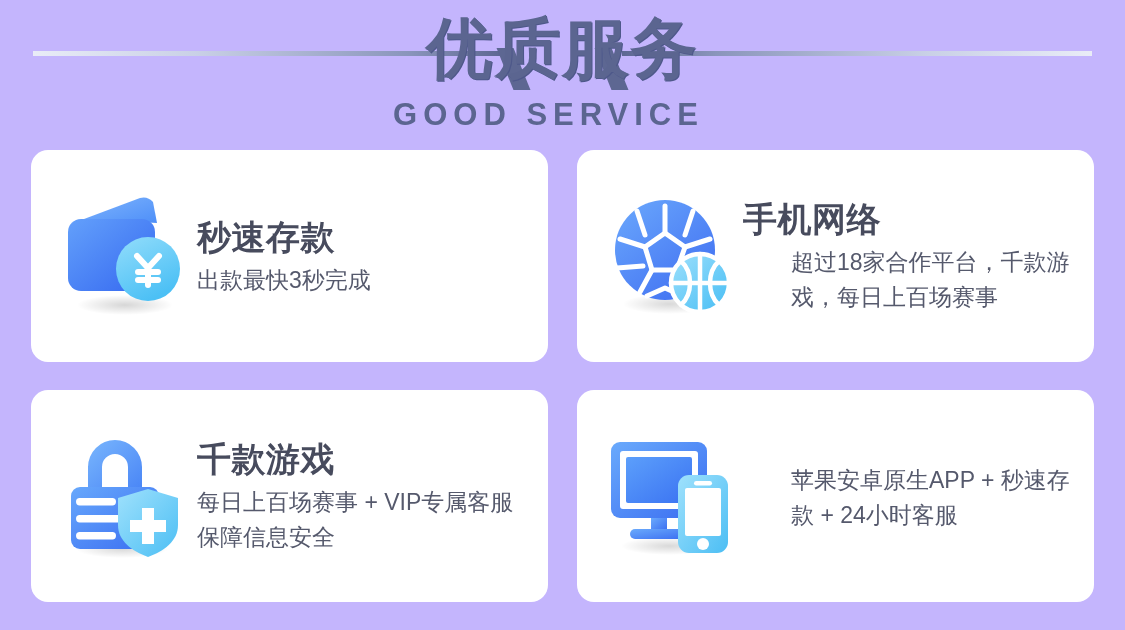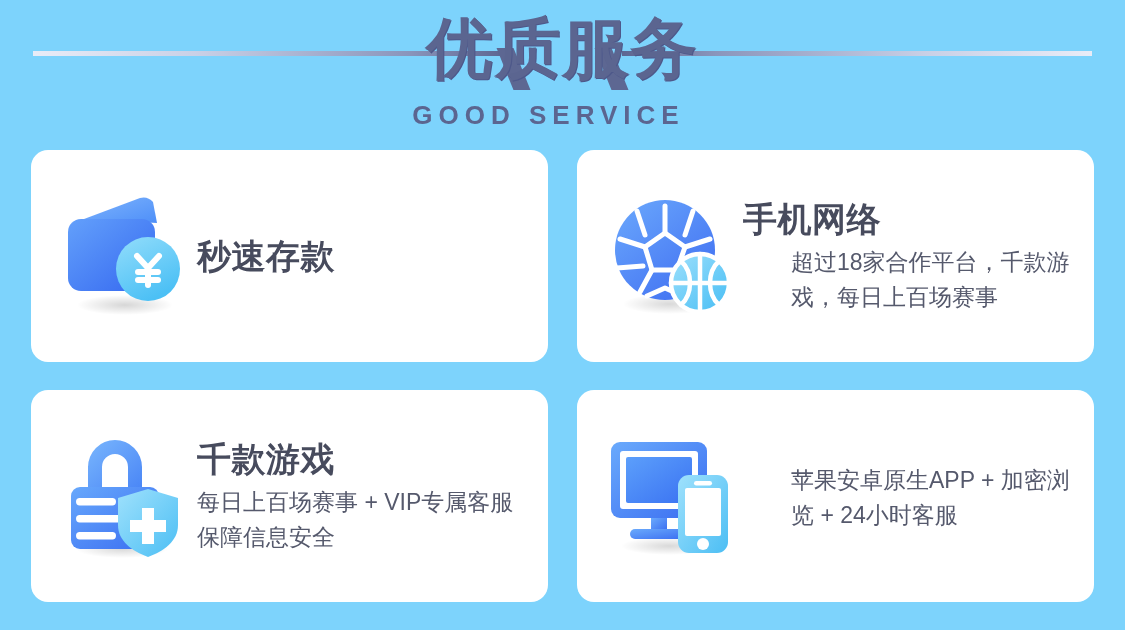--- a/index.html
+++ b/index.html
@@ -2,21 +2,21 @@
 <html><head>
 <meta charset="utf-8">
 <style>
   * { box-sizing: border-box; margin: 0; padding: 0; }
   html, body {
     width: 1125px; height: 630px;
     background: #000000;
     overflow: hidden;
     font-family: "Liberation Sans", "DejaVu Sans", sans-serif;
   }
-  .page { position: relative; width: 1125px; height: 630px; background: #7dd3fc; }
+  .page { position: relative; width: 1125px; height: 630px; background: #c4b5fd; }
 
   
   .header { position: absolute; left: 0; top: 0; width: 1125px; height: 142px; }
 
   .rule { position: absolute; top: 51px; height: 5px; }
   .rule-left  { left: 33px;  width: 470px;
     background: linear-gradient(to right, #e9ecf7 0%, #c9d0e6 35%, #8a95bb 80%, #5d6792 100%); }
   .rule-right { right: 33px; width: 470px;
     background: linear-gradient(to left, #e9ecf7 0%, #c9d0e6 35%, #8a95bb 80%, #5d6792 100%); }
 
@@ -28,21 +28,21 @@
     position: absolute; left: 0; top: 8px; width: 1125px;
     text-align: center;
     font-size: 66px; font-weight: 700; line-height: 80px;
     color: #5b6590; letter-spacing: 2px;
     font-family: "Liberation Sans", "DejaVu Sans", sans-serif;
     text-shadow: 1px 1px 0 #4e588a;
   }
   .title-en {
     position: absolute; left: 0; top: 96px; width: 1097px;
     text-align: center;
-    font-size: 26px; font-weight: 700; line-height: 38px;
+    font-size: 31px; font-weight: 700; line-height: 38px;
     color: #5b6590; letter-spacing: 6px;
   }
 
   
   .grid {
     position: absolute; left: 31px; top: 150px;
     width: 1063px; height: 452px;
     display: grid;
     grid-template-columns: 517px 517px;
     grid-template-rows: 212px 212px;
@@ -121,20 +121,21 @@
             <path d="M75 63 L86 75"></path>
               <path d="M97 63 L86 75"></path>
             <path d="M86 75 L86 92"></path>
               <path d="M76 79 L96 79"></path>
               <path d="M76 87 L96 87"></path>
           </g>
         </svg>
       </div>
       <div class="card-text">
         <div class="card-title">秒速存款</div>
+        <div class="card-sub">出款最快3秒完成</div>
       </div>
     </div>
 
     <div class="card card-2">
       <div class="icon-wrap">
         <svg width="128" height="128" viewBox="0 0 128 128">
           <defs>
             <linearGradient id="sg" x1="0.1" y1="0" x2="0.9" y2="1">
               <stop offset="0" stop-color="#69a6fc"></stop>
                 <stop offset="1" stop-color="#3f6df1"></stop>
@@ -245,18 +246,18 @@
           <rect x="19" y="21" width="66" height="46" rx="2" fill="url(#ms)"></rect>
           <rect x="44" y="82" width="16" height="13" fill="url(#mg)"></rect>
           <rect x="23" y="93" width="58" height="10" rx="5" fill="url(#mg)"></rect>
           <rect x="71" y="39" width="50" height="78" rx="11" fill="url(#pg)"></rect>
           <rect x="78" y="52" width="36" height="48" rx="2" fill="#ffffff"></rect>
           <rect x="87" y="45" width="18" height="4.5" rx="2.2" fill="#ffffff"></rect>
           <circle cx="96" cy="108" r="6" fill="#ffffff"></circle>
         </svg>
       </div>
       <div class="card-text">
-        <div class="card-sub">苹果安卓原生APP + 加密浏览 + 24小时客服</div>
+        <div class="card-sub">苹果安卓原生APP + 秒速存款 + 24小时客服</div>
       </div>
     </div>
 
   </div>
 </div>
 
 </body></html>

